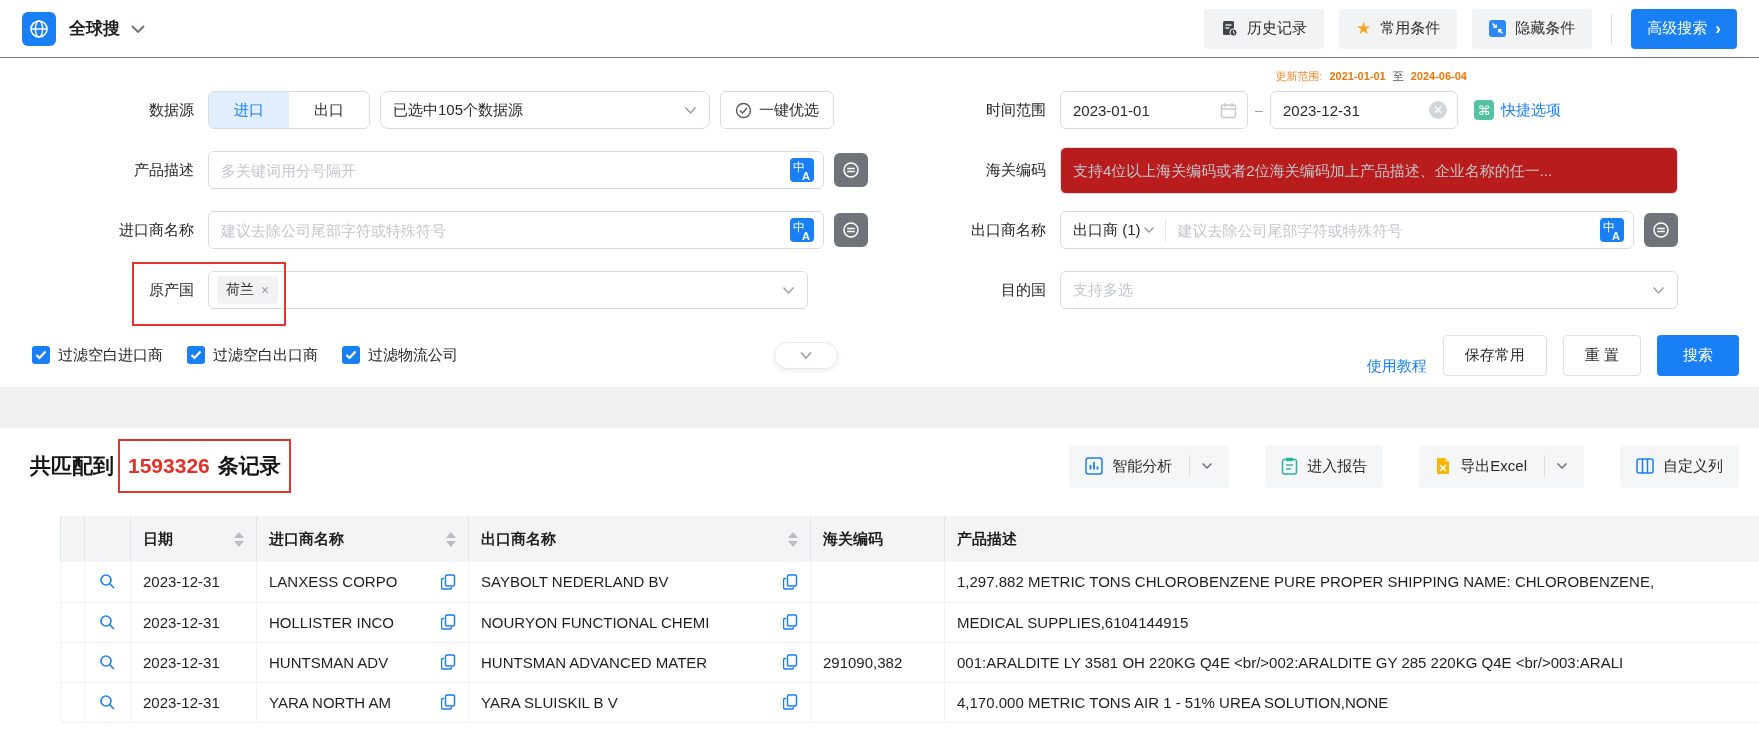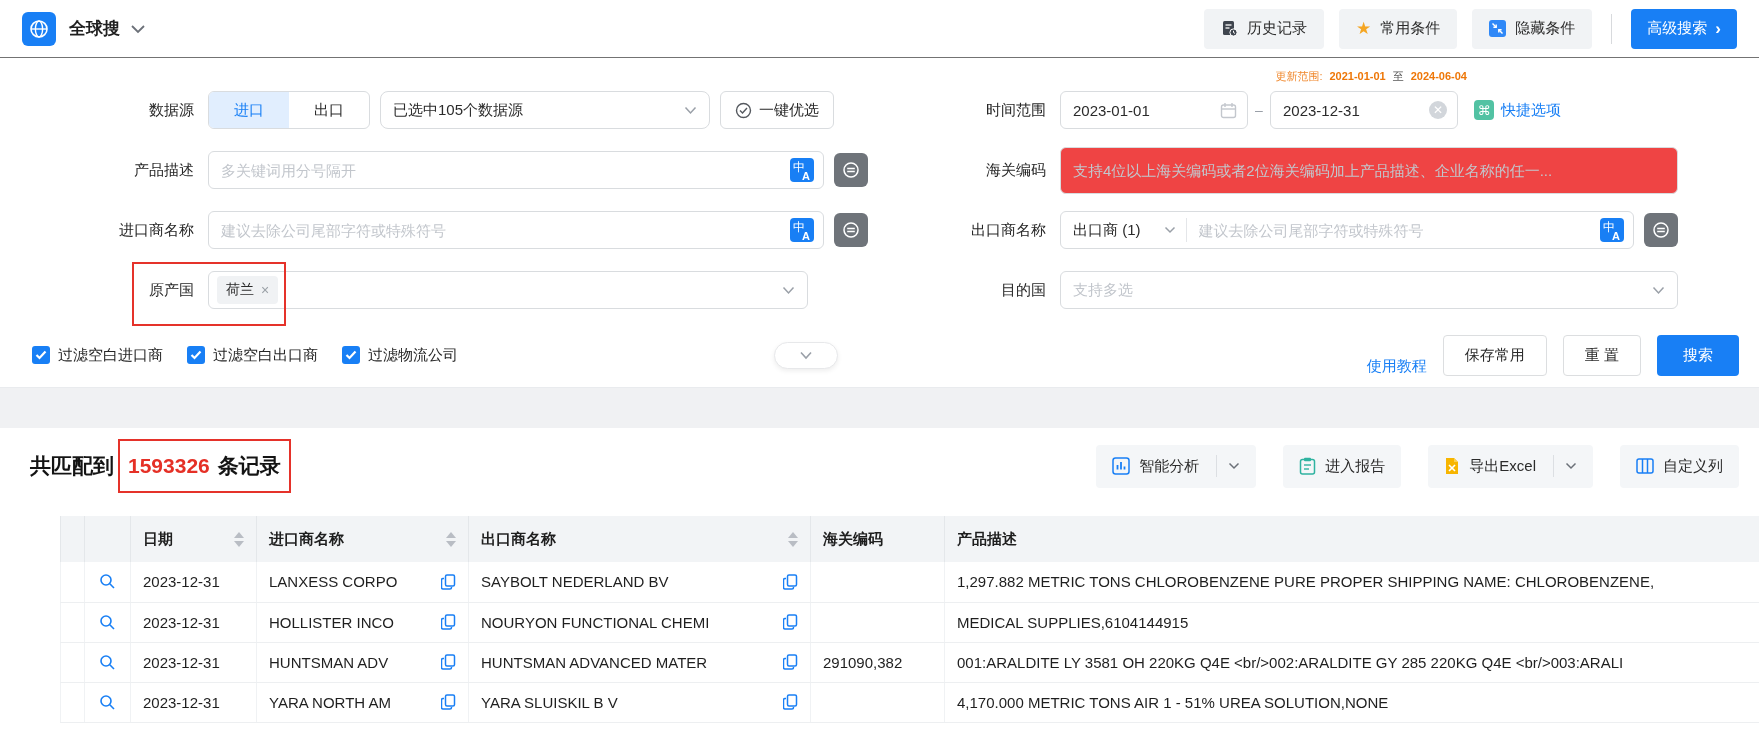--- a/index.html
+++ b/index.html
@@ -45,31 +45,31 @@
   .date-input { width:188px; height:38px; border:1px solid #d9dcdf; border-radius:6px; display:flex; align-items:center; padding:0 10px 0 12px; font-size:15px; color:#2b2b2b; background:#fff; }
   .di-grow { flex:1; }
   .date-dash { width:22px; text-align:center; color:#9aa0a8; font-size:14px; }
   .clear-circle { width:18px; height:18px; border-radius:50%; background:#d2d6db; color:#fff; font-size:12px; line-height:18px; text-align:center; cursor:pointer; }
   .quick { margin-left:16px; display:flex; align-items:center; gap:7px; color:#187ff5; font-size:15px; cursor:pointer; }
   .cmd-ico { width:20px; height:20px; background:#52c2a3; border-radius:4px; color:#fff; font-size:13px; display:flex; align-items:center; justify-content:center; }
 
   .text-input { position:relative; flex:1; height:38px; border:1px solid #d9dcdf; border-radius:6px; background:#fff; display:flex; align-items:center; }
   .text-input input { flex:1; border:none; outline:none; height:100%; padding:0 44px 0 12px; font-size:15px; color:#2b2b2b; background:transparent; font-family:inherit; }
   .text-input input::placeholder { color:#c2c6cc; }
-  .plain-input { flex:1; height:47px; border:1px solid #d9dcdf; border-radius:6px; background:#ef4444; }
+  .plain-input { flex:1; height:47px; border:1px solid #d9dcdf; border-radius:6px; background:#b91c1c; }
   .plain-input input { width:100%; border:none; outline:none; height:100%; padding:0 12px; font-size:15px; background:transparent; font-family:inherit; }
   .plain-input input::placeholder { color:#c2c6cc; }
 
   .t-ico { position:absolute; right:9px; top:50%; transform:translateY(-50%); width:24px; height:24px; background:#187ff5; border-radius:4px; color:#fff; cursor:pointer; }
   .t-ico .zh { position:absolute; left:3px; top:1px; font-size:12px; }
   .t-ico .en { position:absolute; right:4px; bottom:0; font-size:11px; font-weight:bold; }
   .syn-btn { width:34px; height:34px; margin-left:10px; background:#6f747a; border-radius:6px; display:flex; align-items:center; justify-content:center; flex:none; cursor:pointer; }
 
   .combo { flex:1; height:38px; border:1px solid #d9dcdf; border-radius:6px; background:#fff; display:flex; align-items:center; position:relative; }
-  .combo-sel { padding:0 10px 0 12px; display:flex; align-items:center; gap:23px; font-size:15px; color:#2b2b2b; cursor:pointer; flex:none; }
+  .combo-sel { padding:0 10px 0 12px; display:flex; align-items:center; gap:2px; font-size:15px; color:#2b2b2b; cursor:pointer; flex:none; }
   .combo-div { width:1px; height:24px; background:#e4e6e9; flex:none; }
   .combo input { flex:1; border:none; outline:none; height:100%; padding:0 44px 0 12px; font-size:15px; background:transparent; font-family:inherit; }
   .combo input::placeholder { color:#c2c6cc; }
 
   .origin-select { width:600px; height:38px; border:1px solid #d9dcdf; border-radius:6px; display:flex; align-items:center; padding:0 12px 0 8px; background:#fff;gap:12px; }
   .tag { height:28px; background:#f0f2f4; border-radius:4px; display:flex; align-items:center; gap:7px; padding:0 9px; font-size:14px; color:#2b2b2b; }
   .tag-x { color:#9aa0a6; font-size:14px; cursor:pointer; }
   .dest-select { flex:1; height:38px; border:1px solid #d9dcdf; border-radius:6px; display:flex; align-items:center; padding:0 12px; background:#fff; font-size:15px; }
   .placeholder-text { color:#c2c6cc; }
 
@@ -87,21 +87,21 @@
 
   .section-gap { height:40px; background:#f0f1f3; }
 
   
   .results { background:#fff; padding:16px 20px 0 30px; }
   .results-bar { display:flex; align-items:center; height:44px; }
   .count-wrap { font-size:21px; font-weight:bold; color:#141414; display:flex; align-items:center; }
   .red-wrap { position:relative; display:flex; align-items:center; gap:8px; padding:0 8px; margin-left:6px; }
   .count-num { color:#e53026; }
   .red-wrap .red-annot { left:-2px; right:-2px; top:-13px; bottom:-13px; }
-  .result-actions { margin-left:auto; display:flex; align-items:center; gap:27px; }
+  .result-actions { margin-left:auto; display:flex; align-items:center; gap:36px; }
   .ra-btn { height:43px; background:#f4f6f8; border-radius:4px; padding:0 16px; display:flex; align-items:center; gap:9px; font-size:15px; color:#2b2b2b; cursor:pointer; }
   .ra-div { width:1px; height:22px; background:#dcdfe3; margin:0 2px 0 8px; }
 
   
   .tbl { margin:28px 0 0 30px; width:1729px; border-collapse:collapse; table-layout:fixed; font-size:15px; }
   .tbl col.c0{width:24px;} .tbl col.c1{width:46px;} .tbl col.c2{width:126px;} .tbl col.c3{width:212px;} .tbl col.c4{width:342px;} .tbl col.c5{width:134px;}
   .tbl thead td { height:46px; background:#f2f4f6; border-right:1px solid #e4e7ea; font-weight:bold; color:#1f1f1f; padding:0 12px; }
   .tbl thead td:first-child { border-left:1px solid #e4e7ea; }
   .tbl tbody td { height:40px; border-bottom:1px solid #edeff1; border-right:1px solid #f0f2f4; padding:0 12px; white-space:nowrap; overflow:hidden; color:#1f1f1f; }
   .tbl tbody td:first-child { border-left:1px solid #f0f2f4; }

